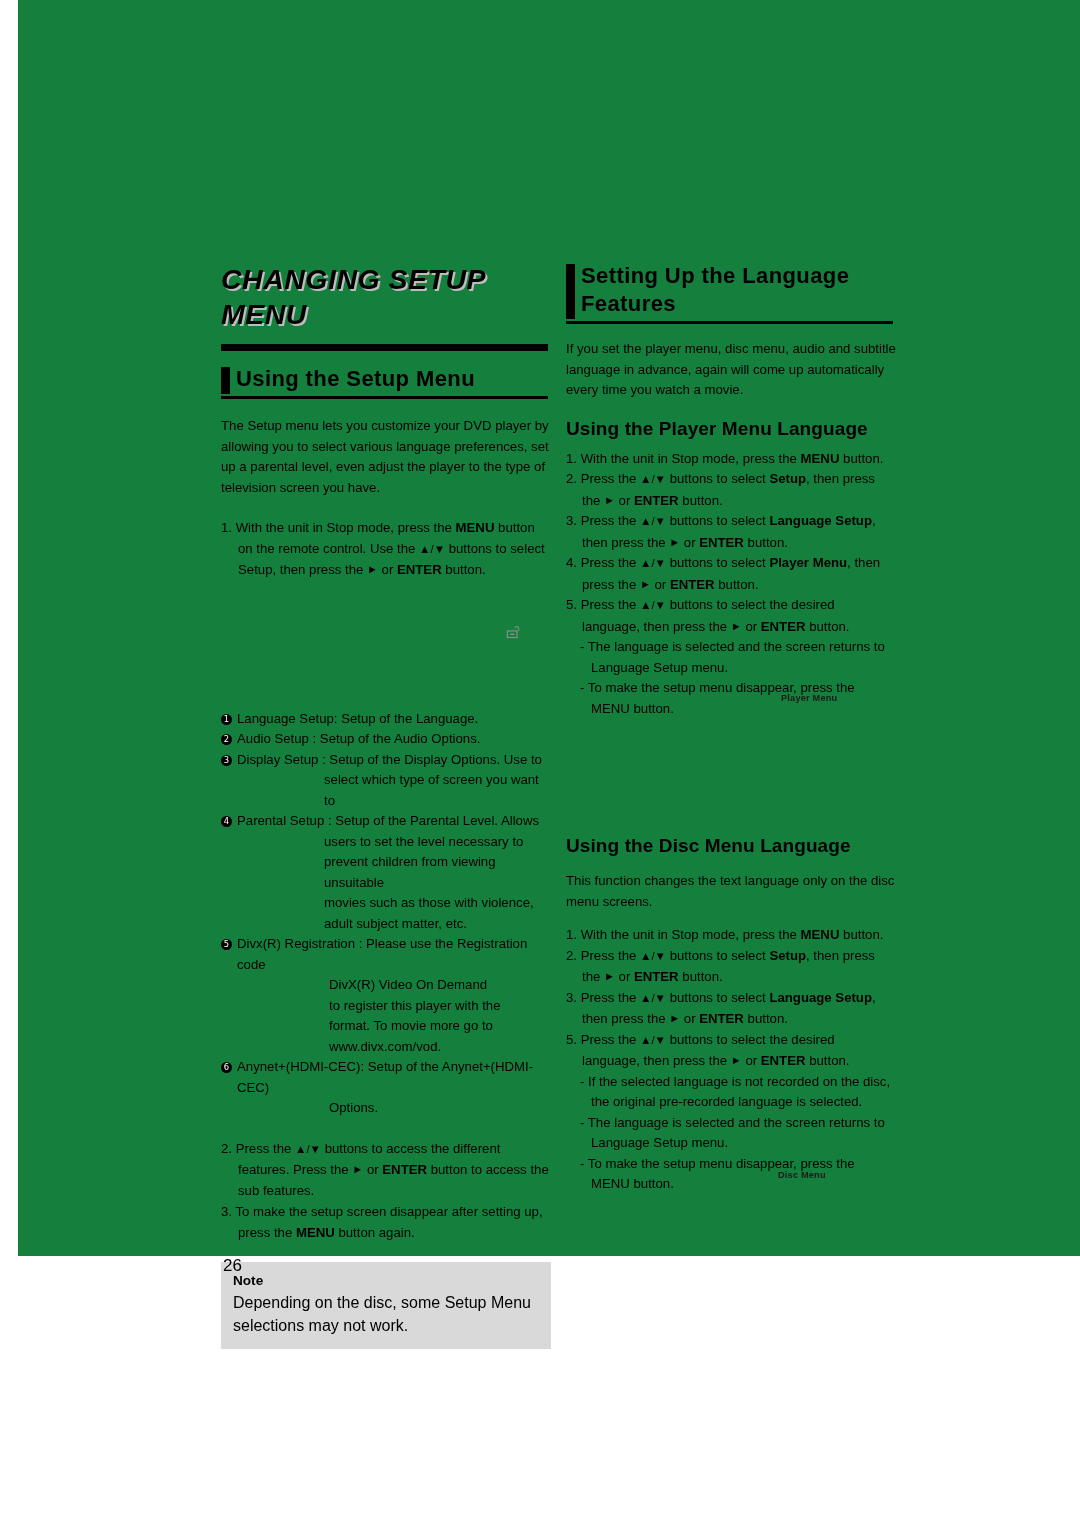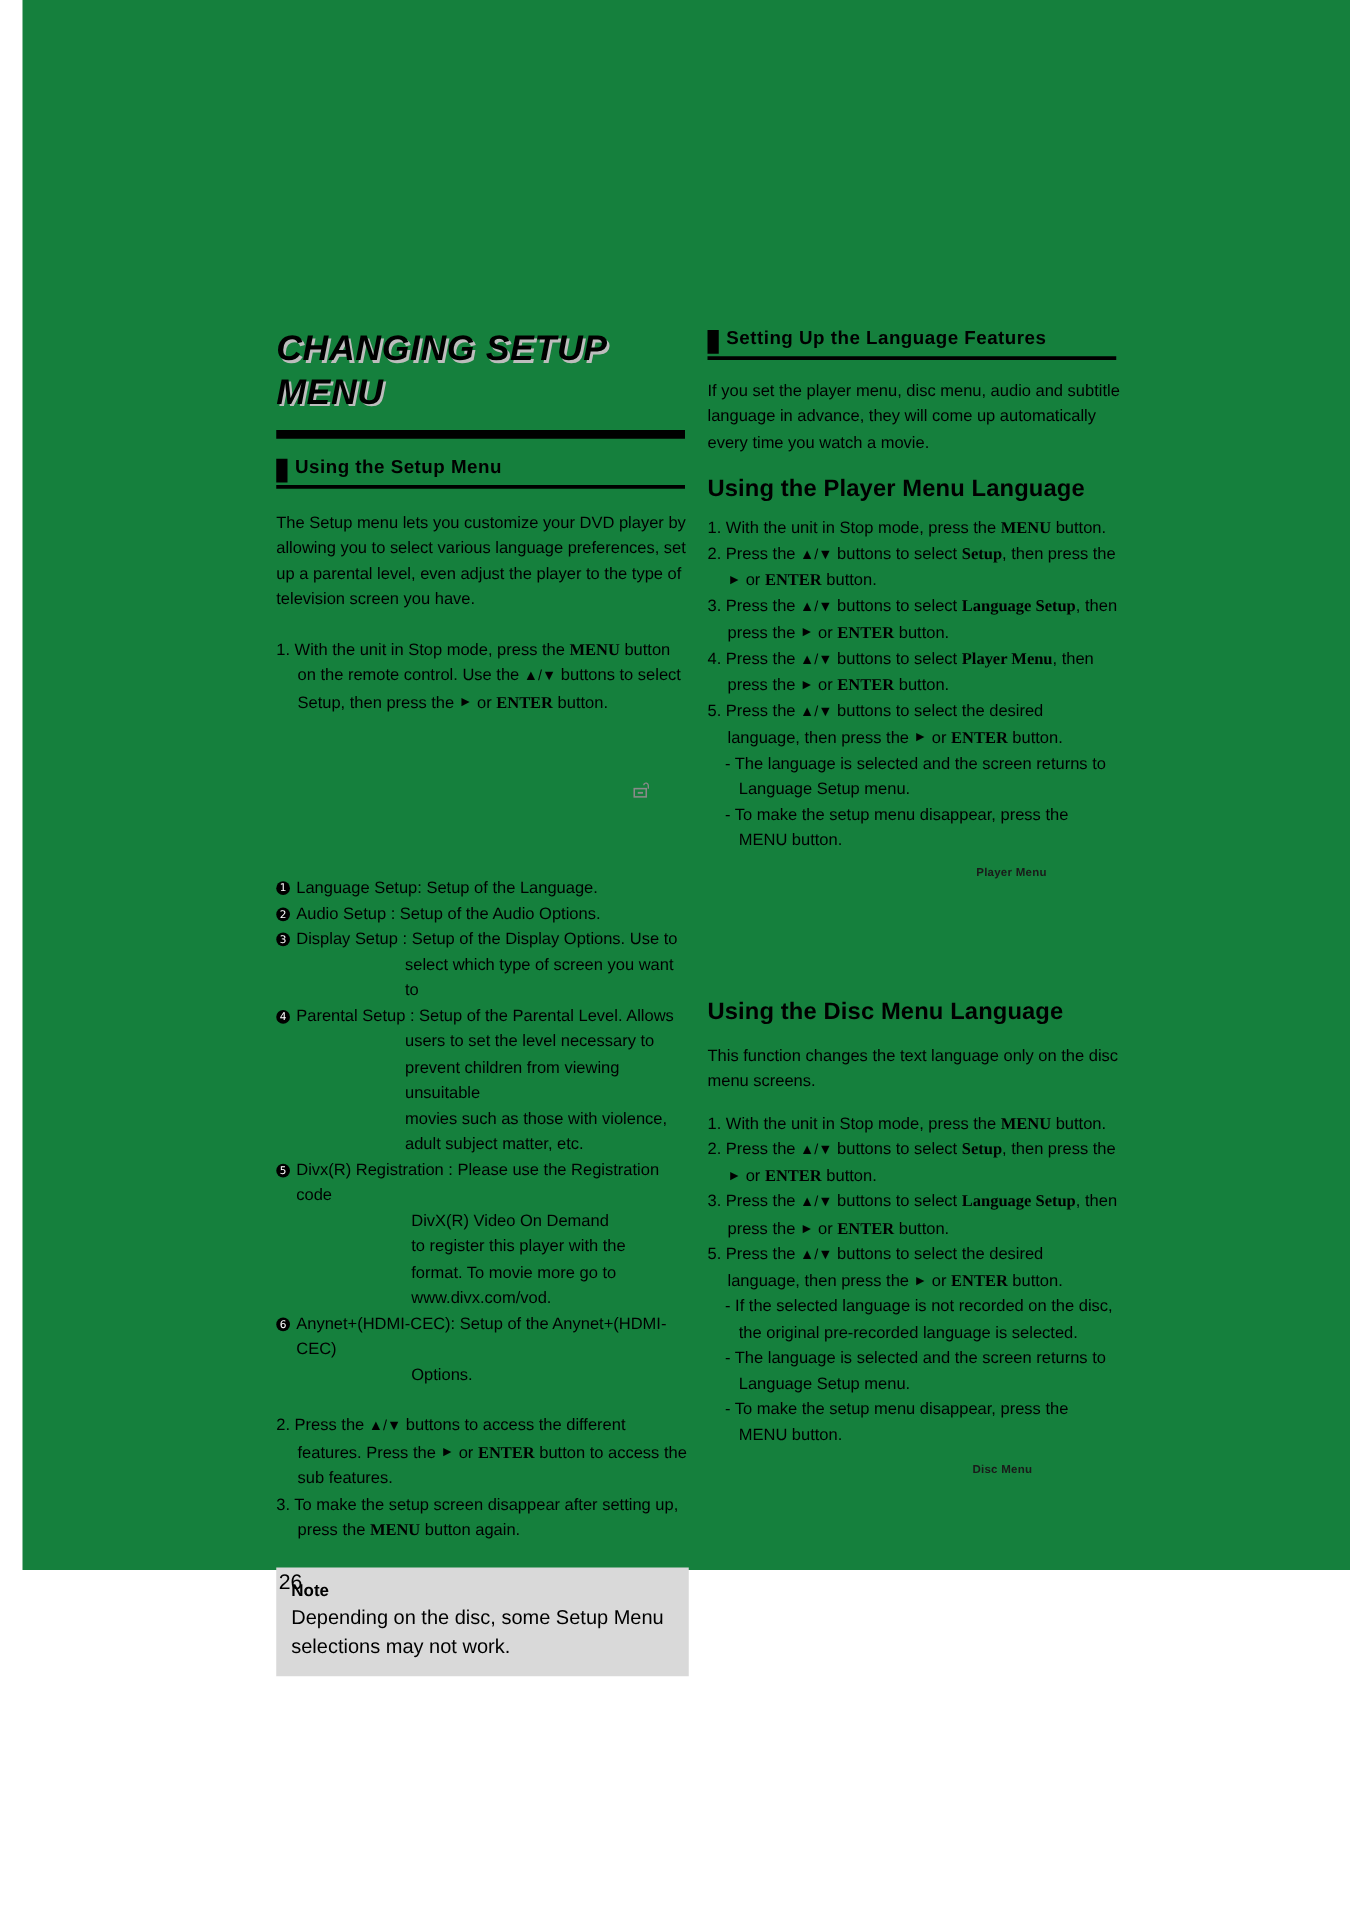--- a/index.html
+++ b/index.html
@@ -64,21 +64,21 @@
   .sec-head .bar {
     position: absolute;
     left: 0;
     top: 2px;
     bottom: 5px;
     width: 9px;
     background: #000000;
   }
   .sec-head h2 {
     margin: 0;
-    font-size: 15px;
+    font-size: 22px;
     font-weight: bold;
     letter-spacing: 0.4px;
     line-height: 1.26;
   }
   .sec-head .underline {
     height: 3px;
     background: #000000;
     margin-top: 4px;
     margin-left: -15px;
     width: 327px;
@@ -110,21 +110,21 @@
     padding-left: 17px;
     text-indent: -17px;
   }
   .subnote {
     font-size: 13.2px;
     line-height: 20.5px;
     margin: 0;
     padding-left: 25px;
     text-indent: -11px;
   }
-  b { font-weight: bold; font-family: Liberation Serif, serif; }
+  b { font-weight: bold; }
 
   .arrow { font-size: 11px; vertical-align: 1px; letter-spacing: 0; }
   .ud { font-size: 11.5px; letter-spacing: 0; }
 
   
   .cnum-list { margin: 0; }
   .cnum-row {
     font-size: 13.2px;
     line-height: 20.5px;
     position: relative;
@@ -272,21 +272,21 @@
   </div>
 
   <div class="col-right">
 
     <div class="sec-head" style="margin-top:0;">
       <span class="bar"></span>
       <h2>Setting Up the Language Features</h2>
       <div class="underline"></div>
     </div>
 
-    <p class="para" style="margin-top:15px;">If you set the player menu, disc menu, audio and subtitle language in advance, they will come up automatically every time you watch a movie.</p>
+    <p class="para" style="margin-top:15px;">If you set the player menu, disc menu, audio and subtitle language in advance, again will come up automatically every time you watch a movie.</p>
 
     <p class="sub-head" style="margin-top:17px;">Using the Player Menu Language</p>
 
     <div id="player-steps" style="margin-top:9px;">
         <p class="step"><span>1. </span><span>With the unit in Stop mode, press the </span><b>MENU</b><span> button.</span></p>
         <p class="step"><span>2. </span><span>Press the </span><span class="ud">▲/▼</span><span> buttons to select </span><b>Setup</b><span>, then press the </span><span class="arrow">►</span><span> or </span><b>ENTER</b><span> button.</span></p>
         <p class="step"><span>3. </span><span>Press the </span><span class="ud">▲/▼</span><span> buttons to select </span><b>Language Setup</b><span>, then press the </span><span class="arrow">►</span><span> or </span><b>ENTER</b><span> button.</span></p>
         <p class="step"><span>4. </span><span>Press the </span><span class="ud">▲/▼</span><span> buttons to select </span><b>Player Menu</b><span>, then press the </span><span class="arrow">►</span><span> or </span><b>ENTER</b><span> button.</span></p>
         <p class="step"><span>5. </span><span>Press the </span><span class="ud">▲/▼</span><span> buttons to select the desired language, then press the </span><span class="arrow">►</span><span> or </span><b>ENTER</b><span> button.</span></p>
       </div>

